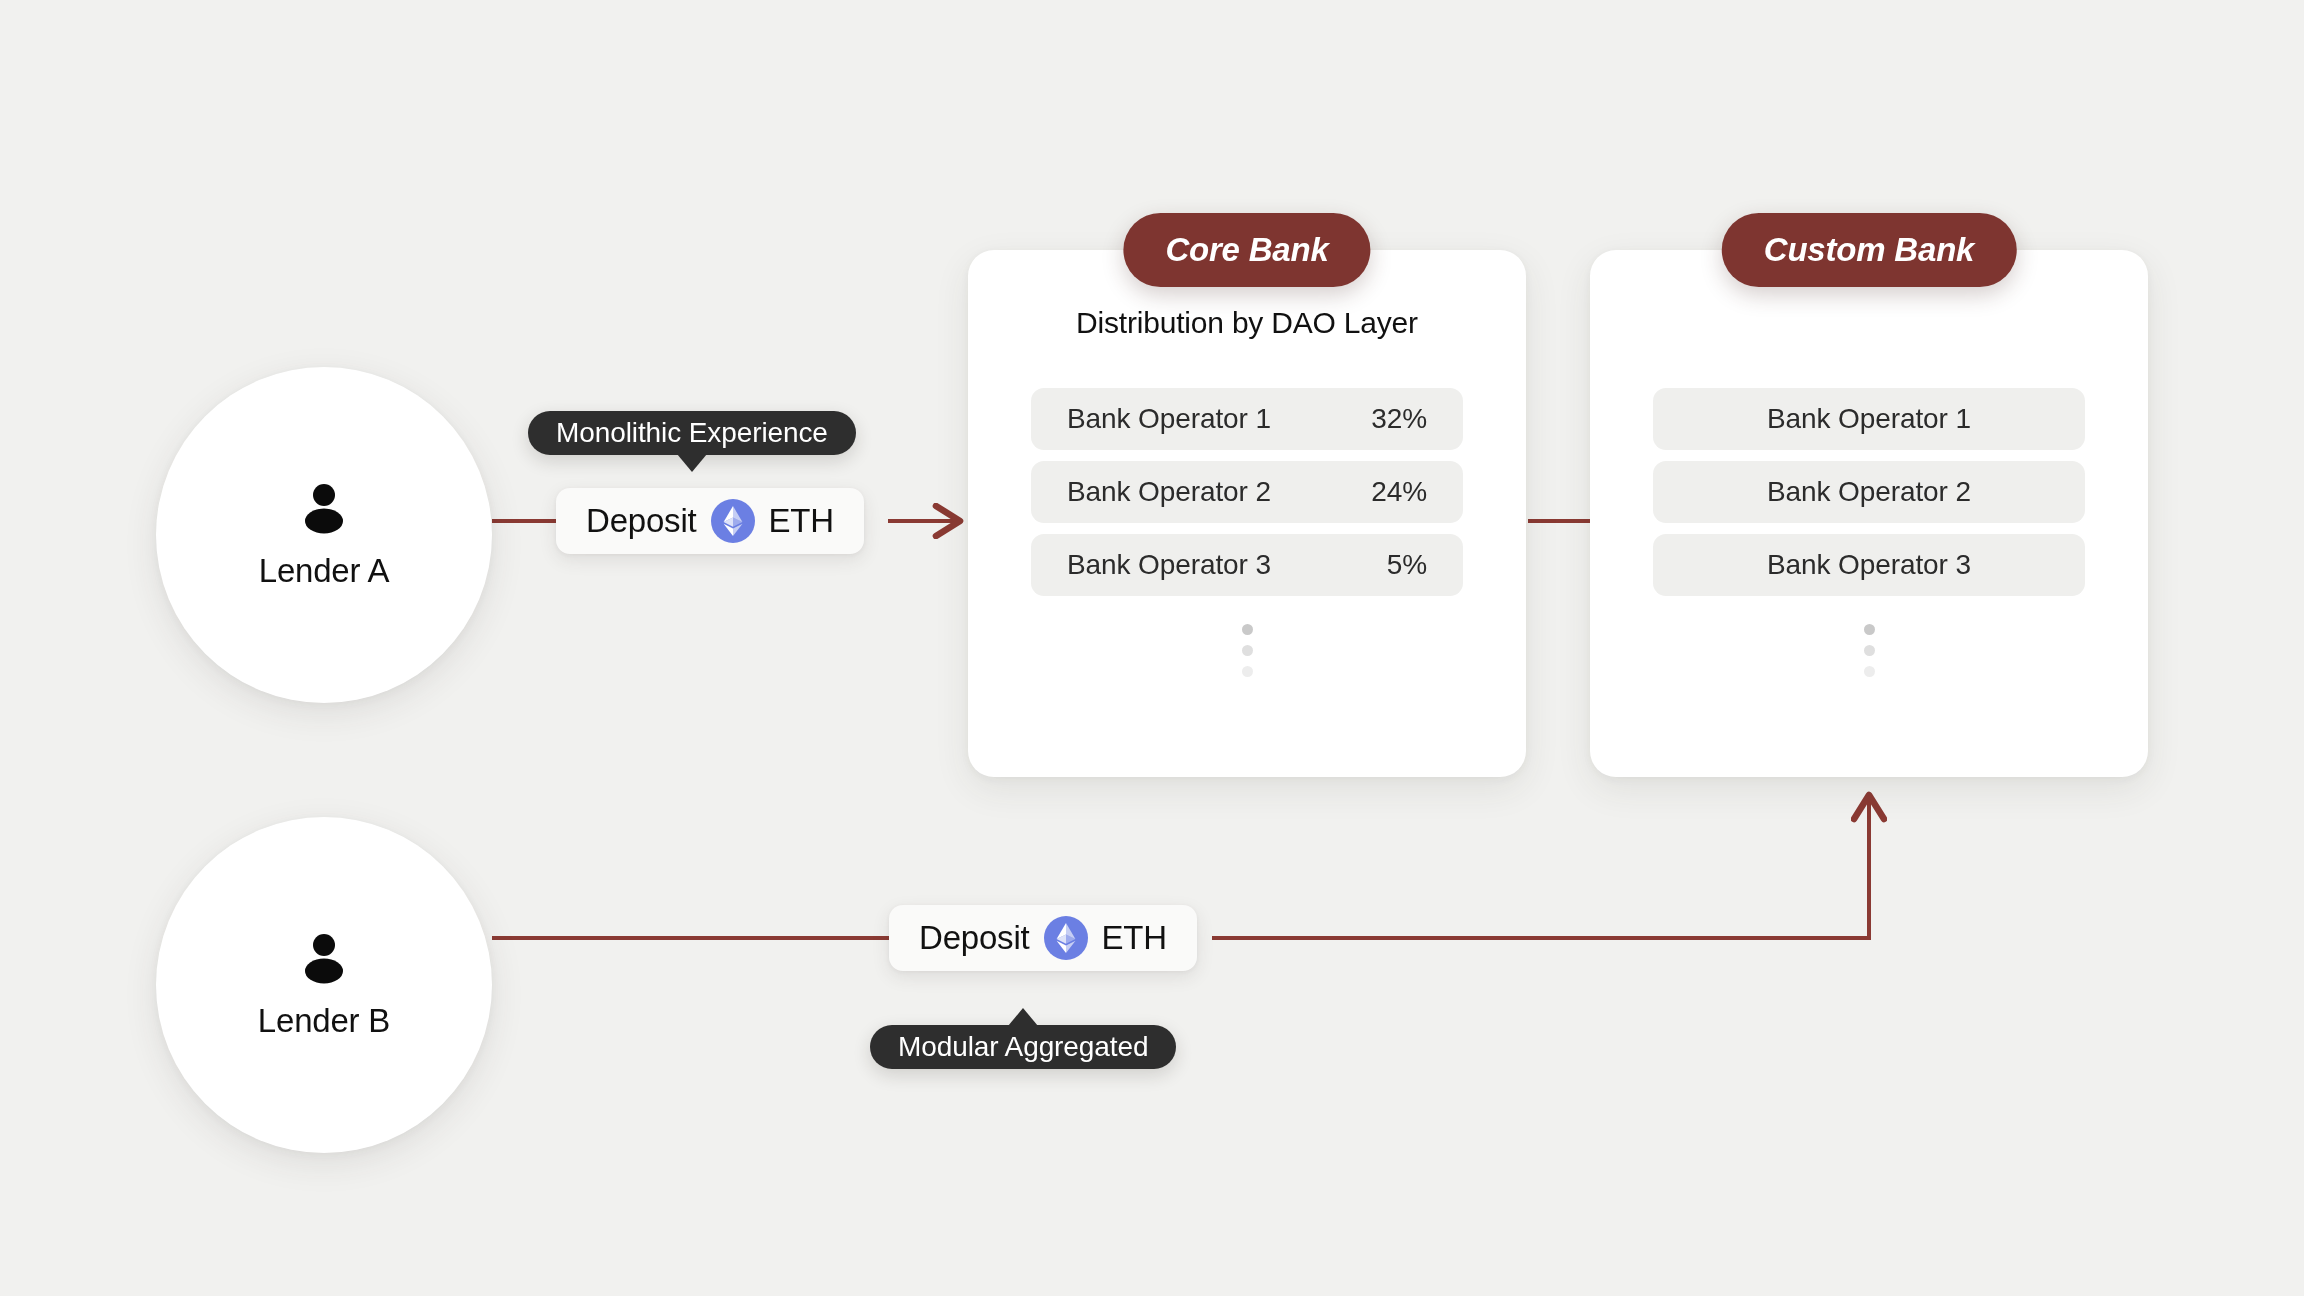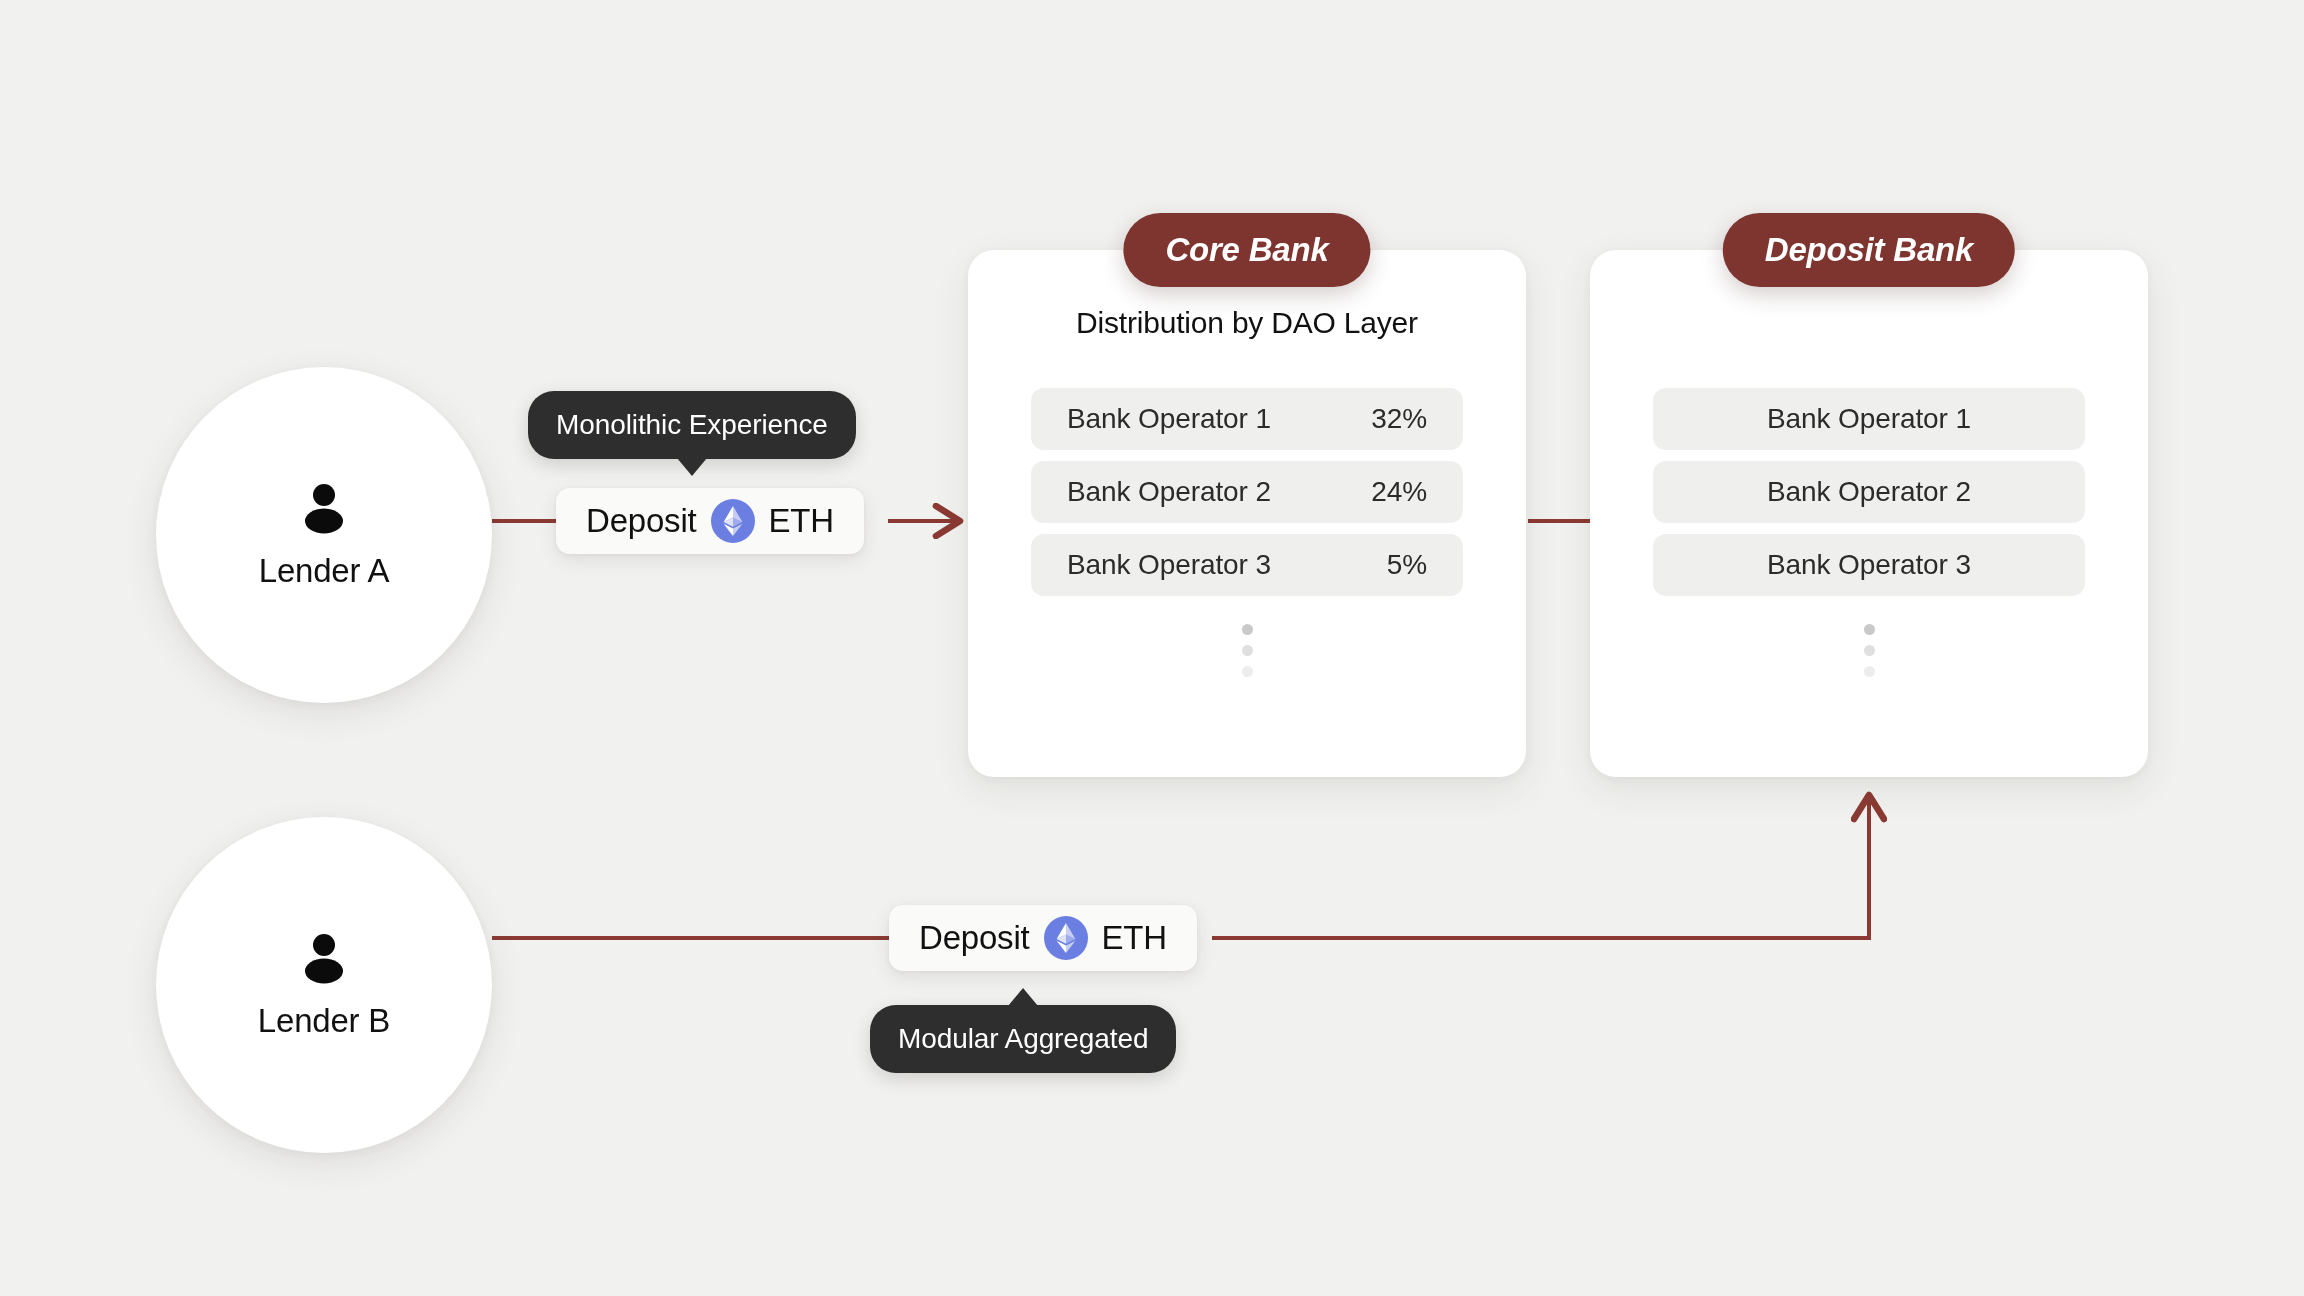--- a/index.html
+++ b/index.html
@@ -76,27 +76,28 @@
     white-space: nowrap;
   }
 
   .eth-badge { display: block; flex: 0 0 auto; }
 
   
   .tooltip {
     position: absolute;
     background: #2E2E2E;
     border-radius: 26px;
-    height: 68px;
+    height: 44px;
     display: flex;
     align-items: center;
     justify-content: center;
     padding: 0 28px;
     z-index: 8;
     box-shadow: 0 6px 18px rgba(40,30,25,0.16);
+    margin-top: 20px;
   }
   .tooltip-text {
     color: #FFFFFF;
     font-size: 28px;
     letter-spacing: -0.1px;
     white-space: nowrap;
   }
   .tooltip::after {
     content: "";
     position: absolute;
@@ -319,21 +320,21 @@
     <div class="ellipsis-dots">
       <i></i>
         <i></i>
         <i></i>
     </div>
 
   </div>
 
   <div class="bank-card" id="custom-card">
     <div class="bank-pill">
-      <span>Deposit Bank</span>
+      <span>Custom Bank</span>
     </div>
 
     <div class="op-list">
       <div class="op-row centered">
         <span>Bank Operator 1</span>
       </div>
       <div class="op-row centered">
         <span>Bank Operator 2</span>
       </div>
       <div class="op-row centered">

